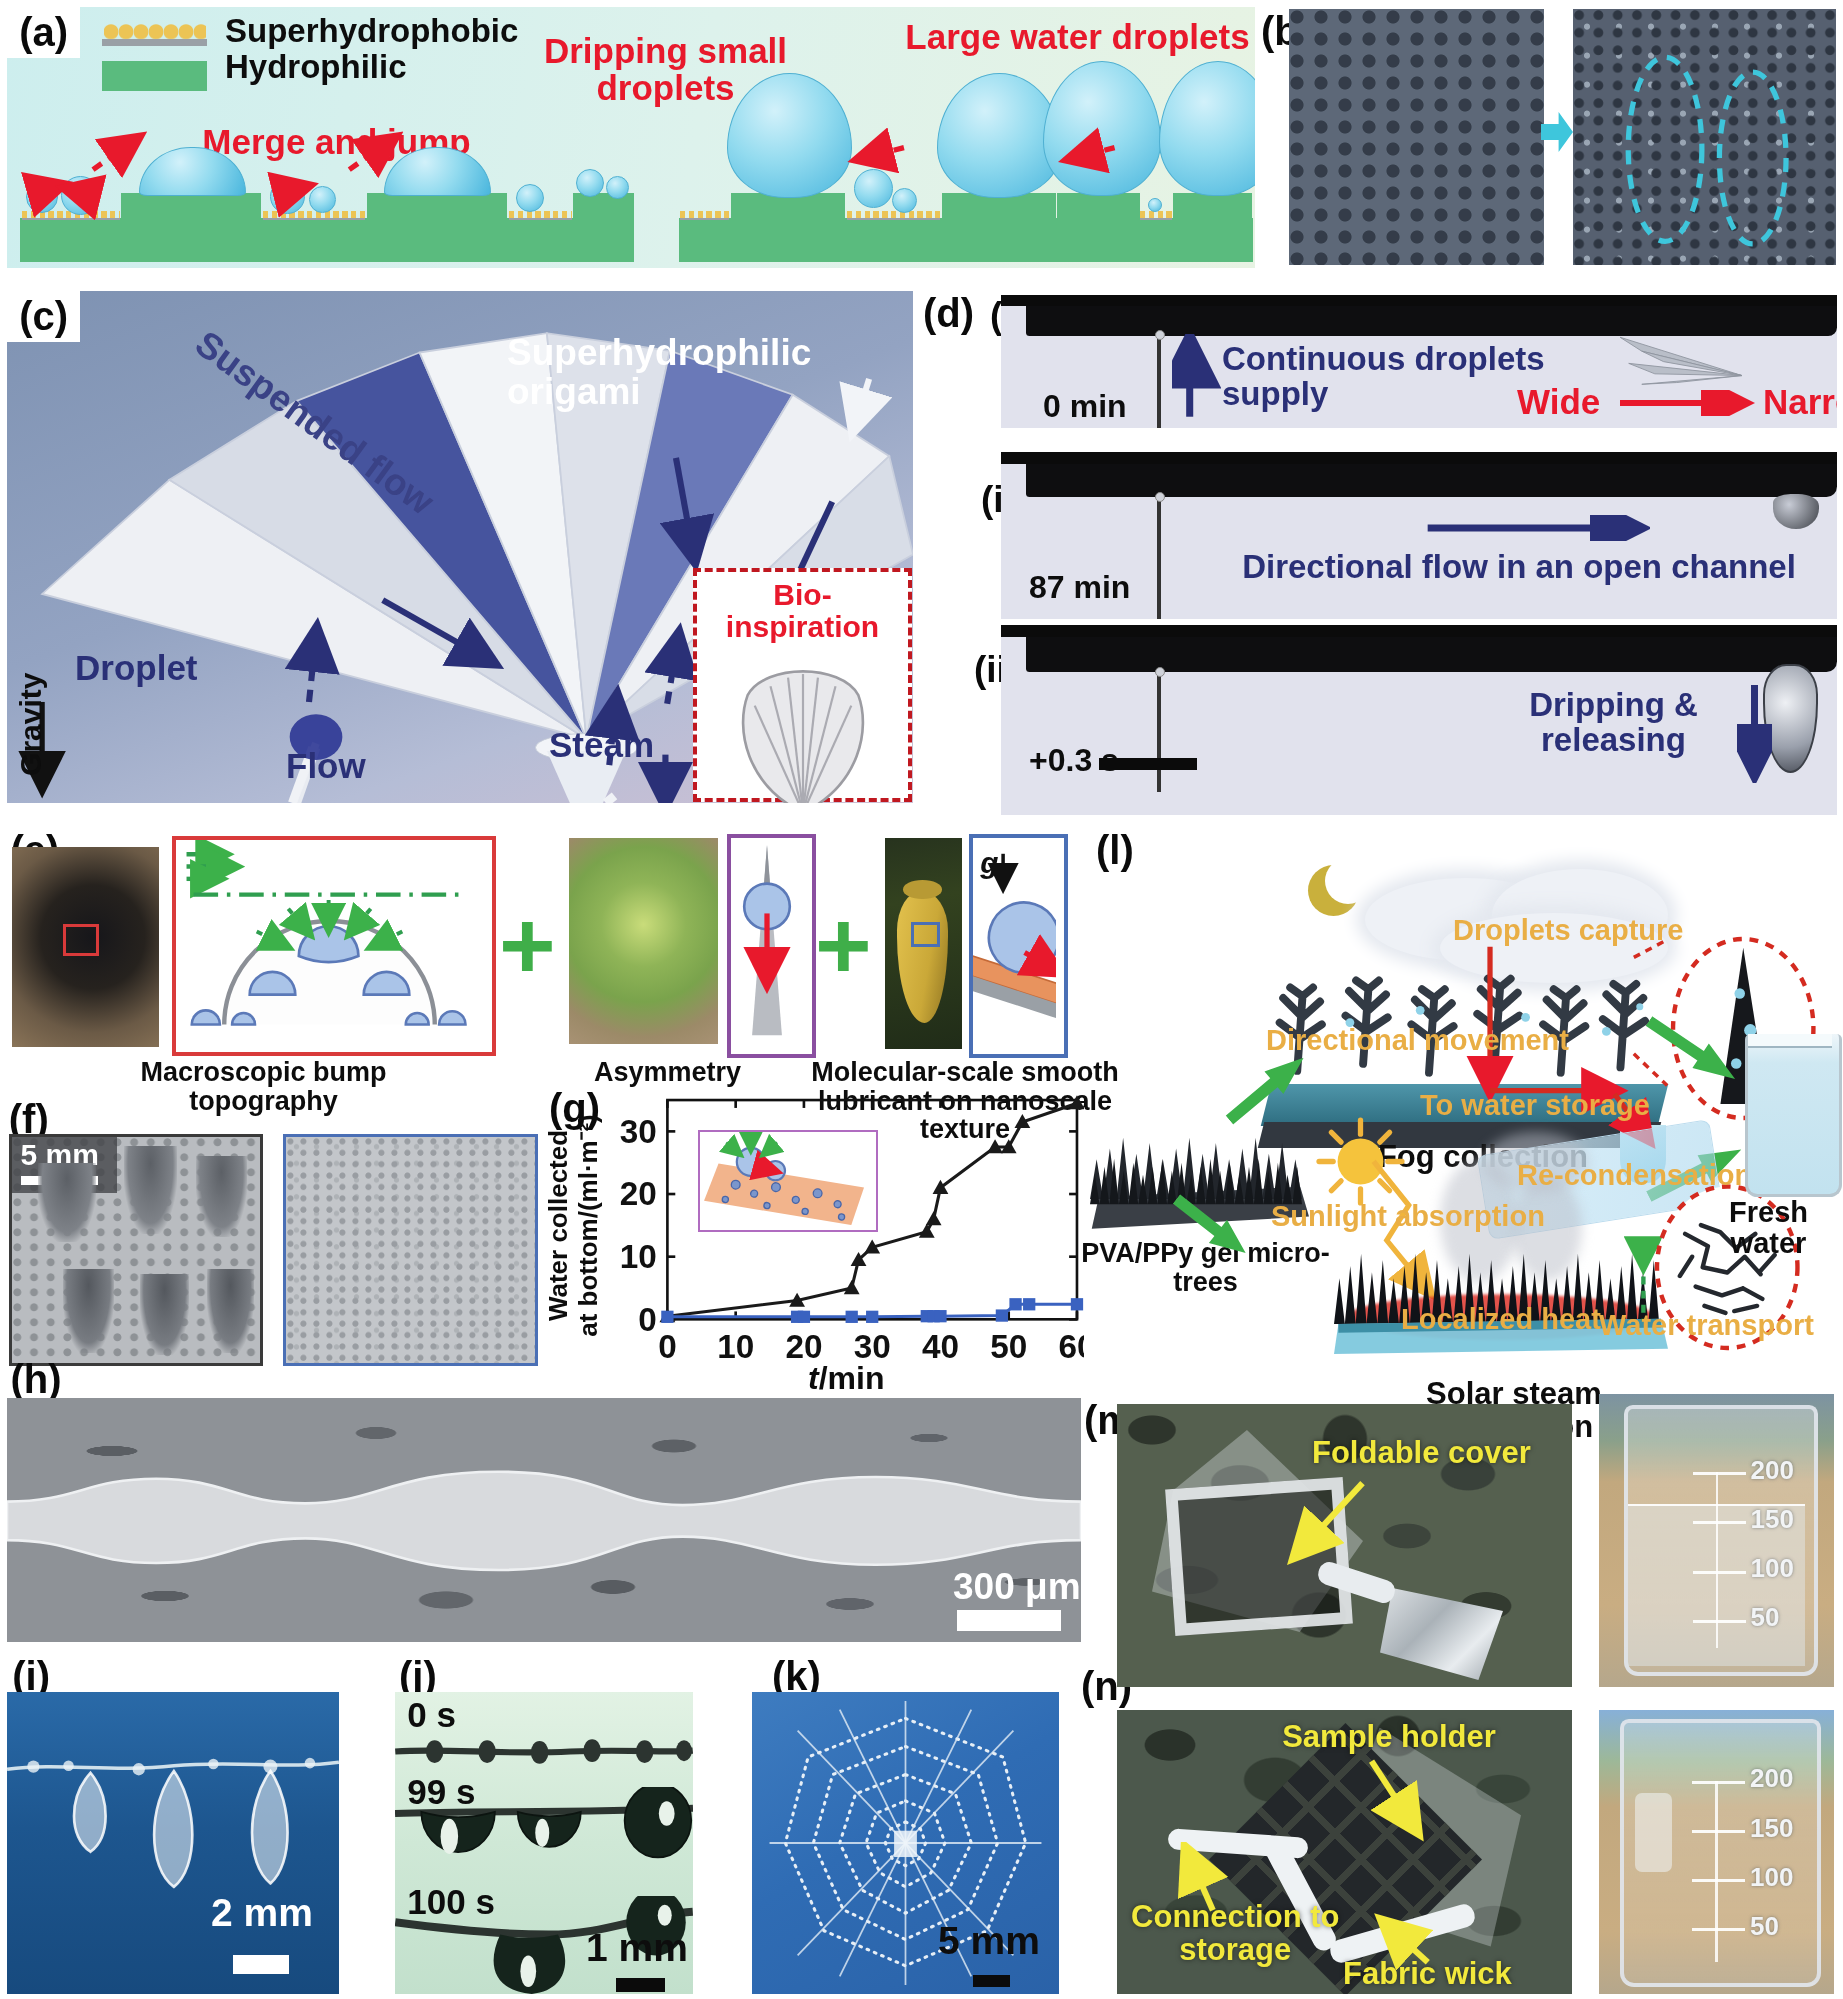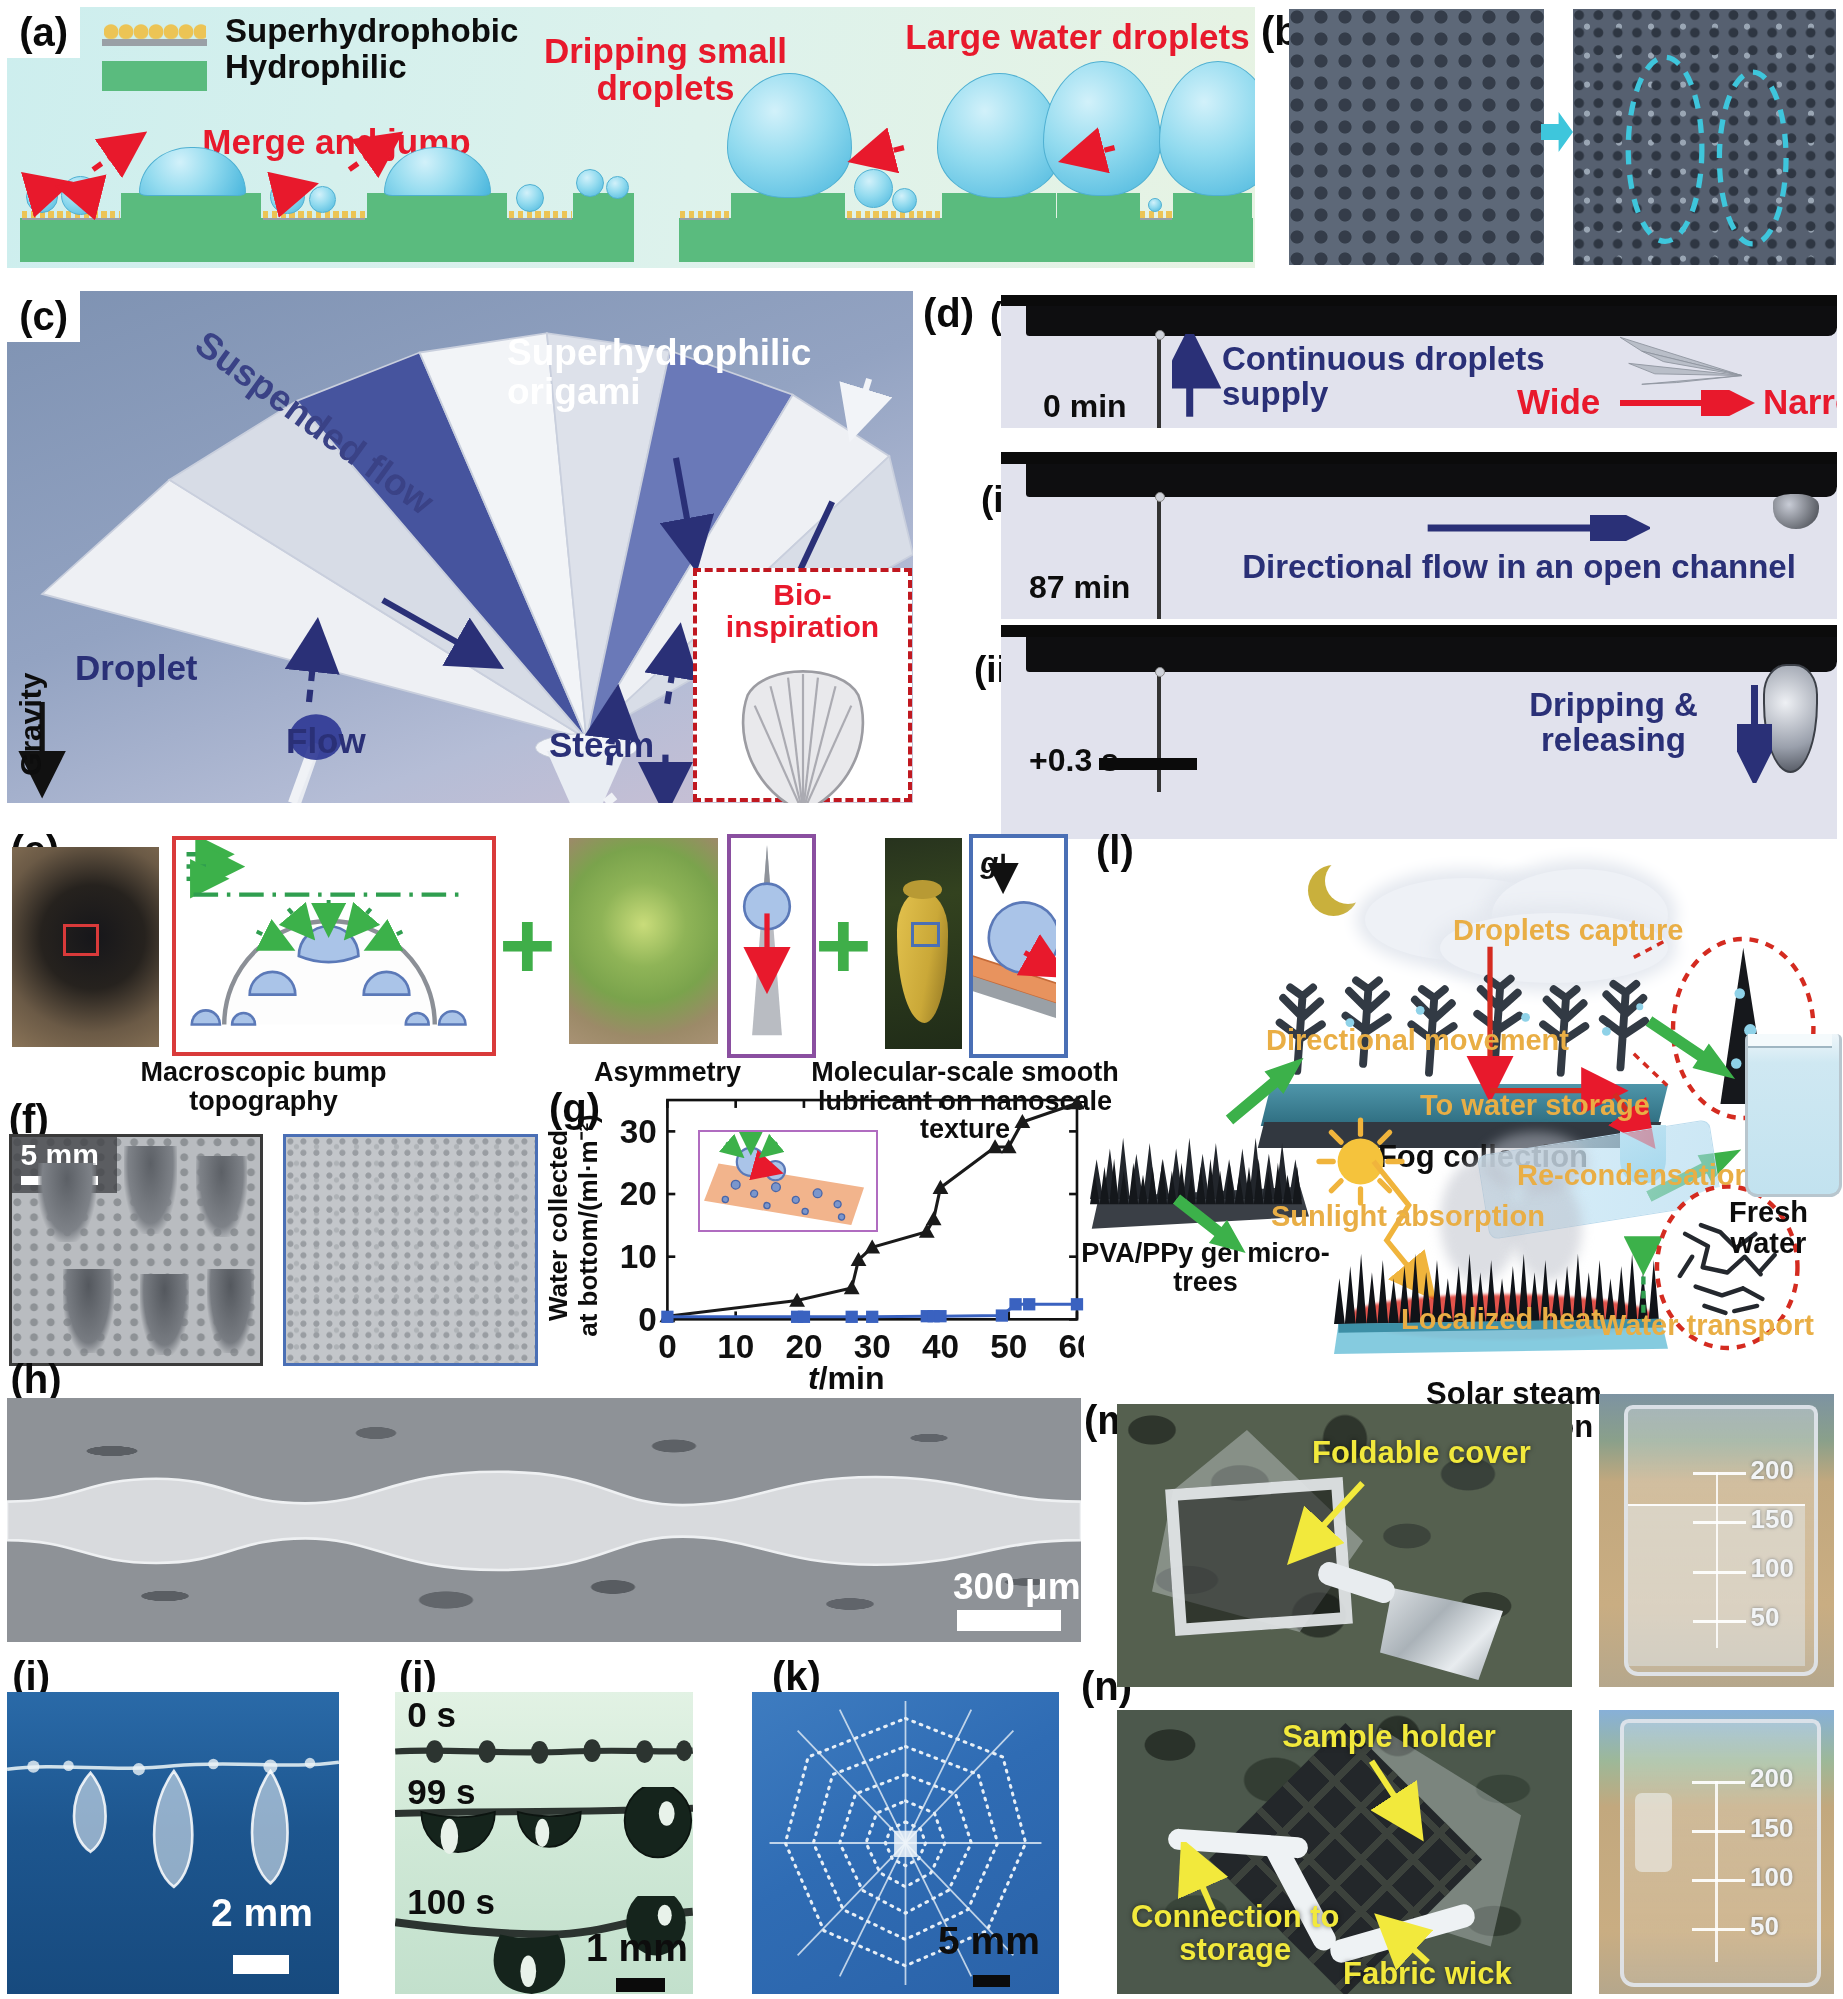--- a/index.html
+++ b/index.html
@@ -180,21 +180,21 @@
         <line x1="750" y1="528" x2="750" y2="578" marker-end="url(#mNavy)"></line>
       </g>
 
       <line x1="982" y1="100" x2="966" y2="152" stroke="#f2f4f8" stroke-width="7" marker-end="url(#mWhite)"></line>
 
       <line x1="40" y1="468" x2="40" y2="560" stroke="#111" stroke-width="6" marker-end="url(#mBlack)"></line>
     </svg>
     <div class="ab t wht" style="left:500px;top:42px;font-size:37px">Superhydrophilic origami</div>
     <div class="ab t navy" style="left:165px;top:114px;width:290px;font-size:37px;transform:rotate(36deg);color:#3a4286">Suspended flow</div>
     <div class="ab t navy" style="left:68px;top:358px;font-size:35px">Droplet</div>
-    <div class="ab t navy" style="left:279px;top:431px;font-size:35px">Flow</div>
+    <div class="ab t navy" style="left:279px;top:456px;font-size:35px">Flow</div>
     <div class="ab t navy" style="left:542px;top:435px;font-size:35px">Steam</div>
     <div class="ab t blk" style="left:-46px;top:399px;width:140px;font-size:30px;transform:rotate(-90deg)">Gravity</div>
 
     <div class="inset" style="left:686px;top:277px;width:211px;height:226px;border:4.4px dashed #c01820">
       <div class="t red ctr" style="font-size:30px;margin-top:7px">Bio-inspiration</div>
       <svg width="202" height="176" style="margin:1.8px auto 0" viewBox="0 0 230 200">
         <g>
           <path d="M115,192 C50,160 38,96 52,58 C72,22 158,22 178,58 C192,96 180,160 115,192 Z" fill="#e9e9ec" stroke="#9c9ca2" stroke-width="3"></path>
           <g stroke="#ababb2" stroke-width="2.5" fill="none">
             <path d="M115,192 L60,70"></path>
@@ -244,21 +244,21 @@
     <div class="ab" style="left:156px;top:44px;width:3.5px;height:123px;background:#333"></div>
     <div class="ab" style="left:154px;top:40px;width:8px;height:8px;border-radius:50%;background:#cfd2da;border:0.9px solid #888"></div>
     <div class="ab" style="left:772px;top:42px;width:46px;height:35px;background:radial-gradient(circle at 35% 30%,#c8ccd6,#3a3d44);border-radius:46% 54% 60% 60%/30% 40% 70% 70%"></div>
     <div class="ab t blk" style="left:28px;top:119px;font-size:32px">87 min</div>
     <svg class="ab" width="228" height="26" style="left:421px;top:63px" viewBox="0 0 260 30">
         <line x1="5" y1="15" x2="240" y2="15" stroke="#2a3077" stroke-width="8" marker-end="url(#mNavy)"></line>
       </svg>
     <div class="ab t navy ctr" style="left:211px;top:98px;width:614px;font-size:33px">Directional flow in an open channel</div>
   </div>
   <div class="ab plabel" style="left:974px;top:651px;font-size:37px">(iii)</div>
-  <div class="photo" style="left:1001px;top:625px;width:836px;height:214px;background:#e1e2ed">
+  <div class="photo" style="left:1001px;top:625px;width:836px;height:190px;background:#e1e2ed">
     <div class="ab" style="left:0;top:0;width:836px;height:12.3px;background:#0b0b0b"></div>
     <div class="ab" style="left:24.6px;top:12.3px;width:811px;height:35px;background:#0e0e10;border-radius:0 0 10.5px 3.5px"></div>
     <div class="ab" style="left:156px;top:46px;width:3.5px;height:121px;background:#333"></div>
     <div class="ab" style="left:154px;top:42px;width:8px;height:8px;border-radius:50%;background:#cfd2da;border:0.9px solid #888"></div>
     <div class="ab" style="left:762px;top:39px;width:51px;height:105px;background:radial-gradient(circle at 40% 35%,#eef0f4,#9aa0ac 60%,#4a4e58);border:2.6px solid #3c4048;border-radius:42% 42% 50% 50%/28% 28% 64% 64%"></div>
     <div class="ab t navy ctr" style="left:481px;top:63px;width:263px;font-size:33px">Dripping &amp; releasing</div>
     <svg class="ab" width="35" height="105" style="left:736px;top:53px" viewBox="0 0 40 120">
         <line x1="20" y1="8" x2="20" y2="100" stroke="#2a3077" stroke-width="8" marker-end="url(#mNavy)"></line>
       </svg>
     <div class="ab t blk" style="left:28px;top:119px;font-size:32px">+0.3 s</div>

